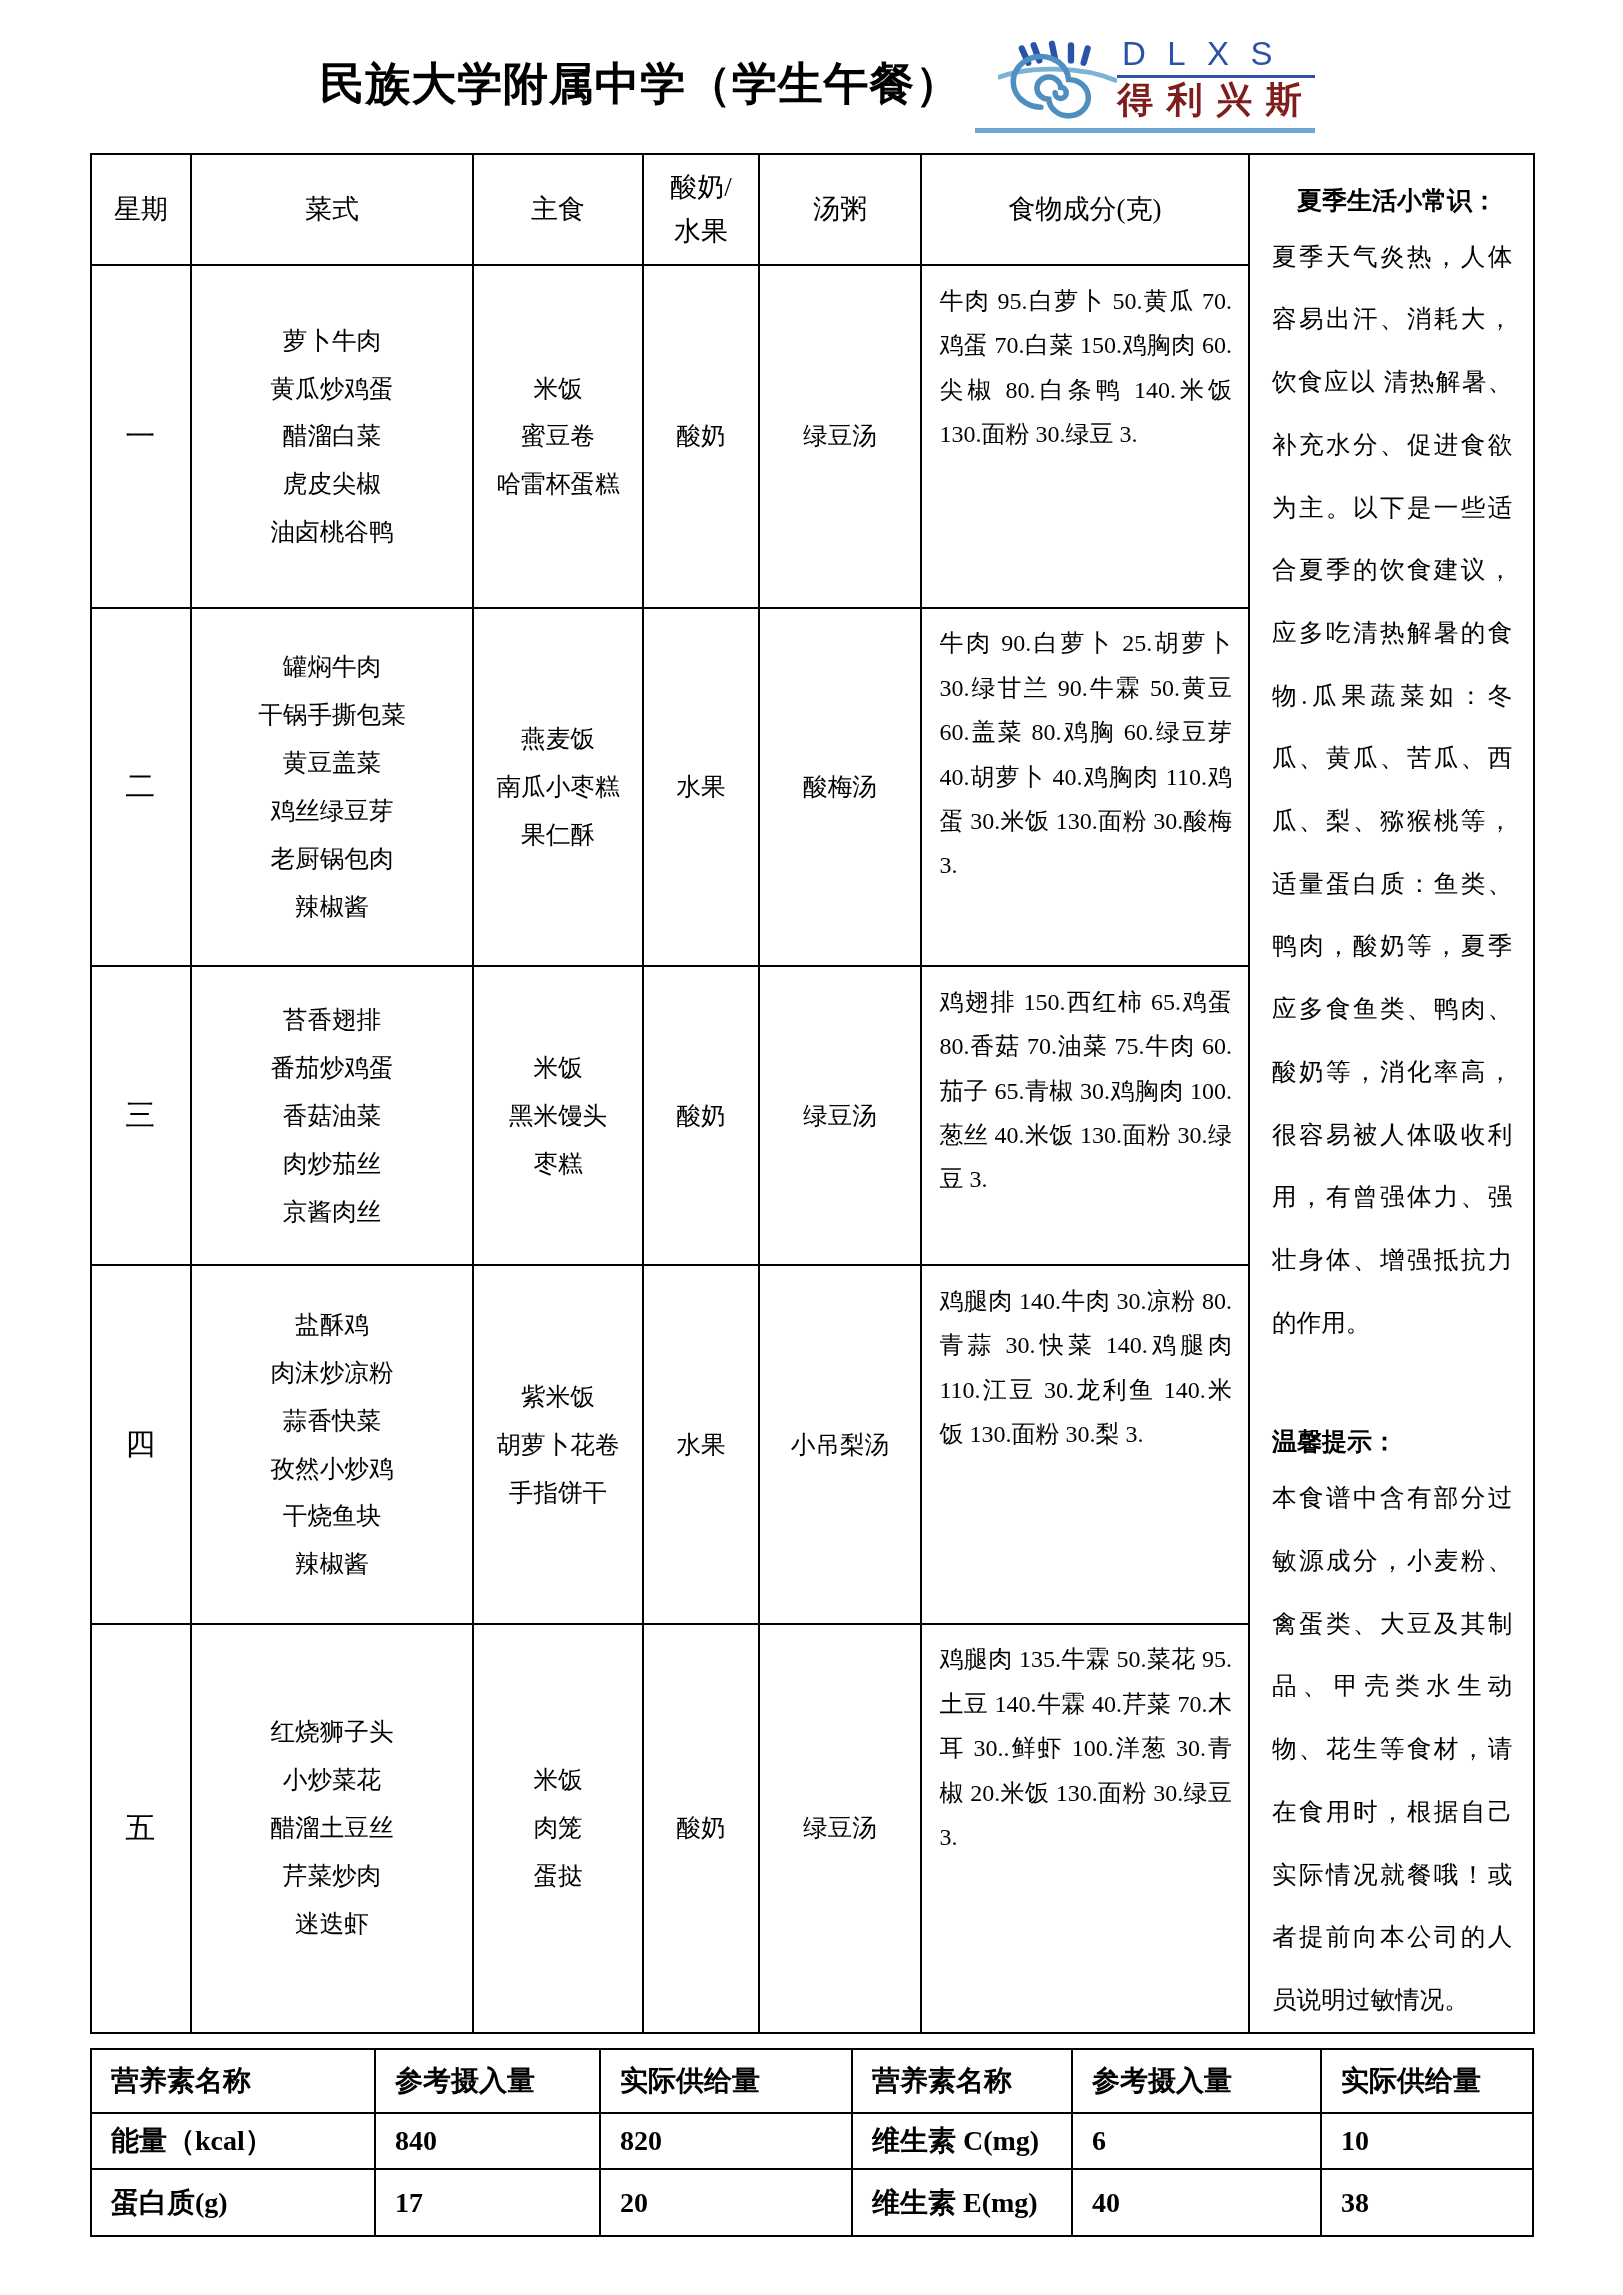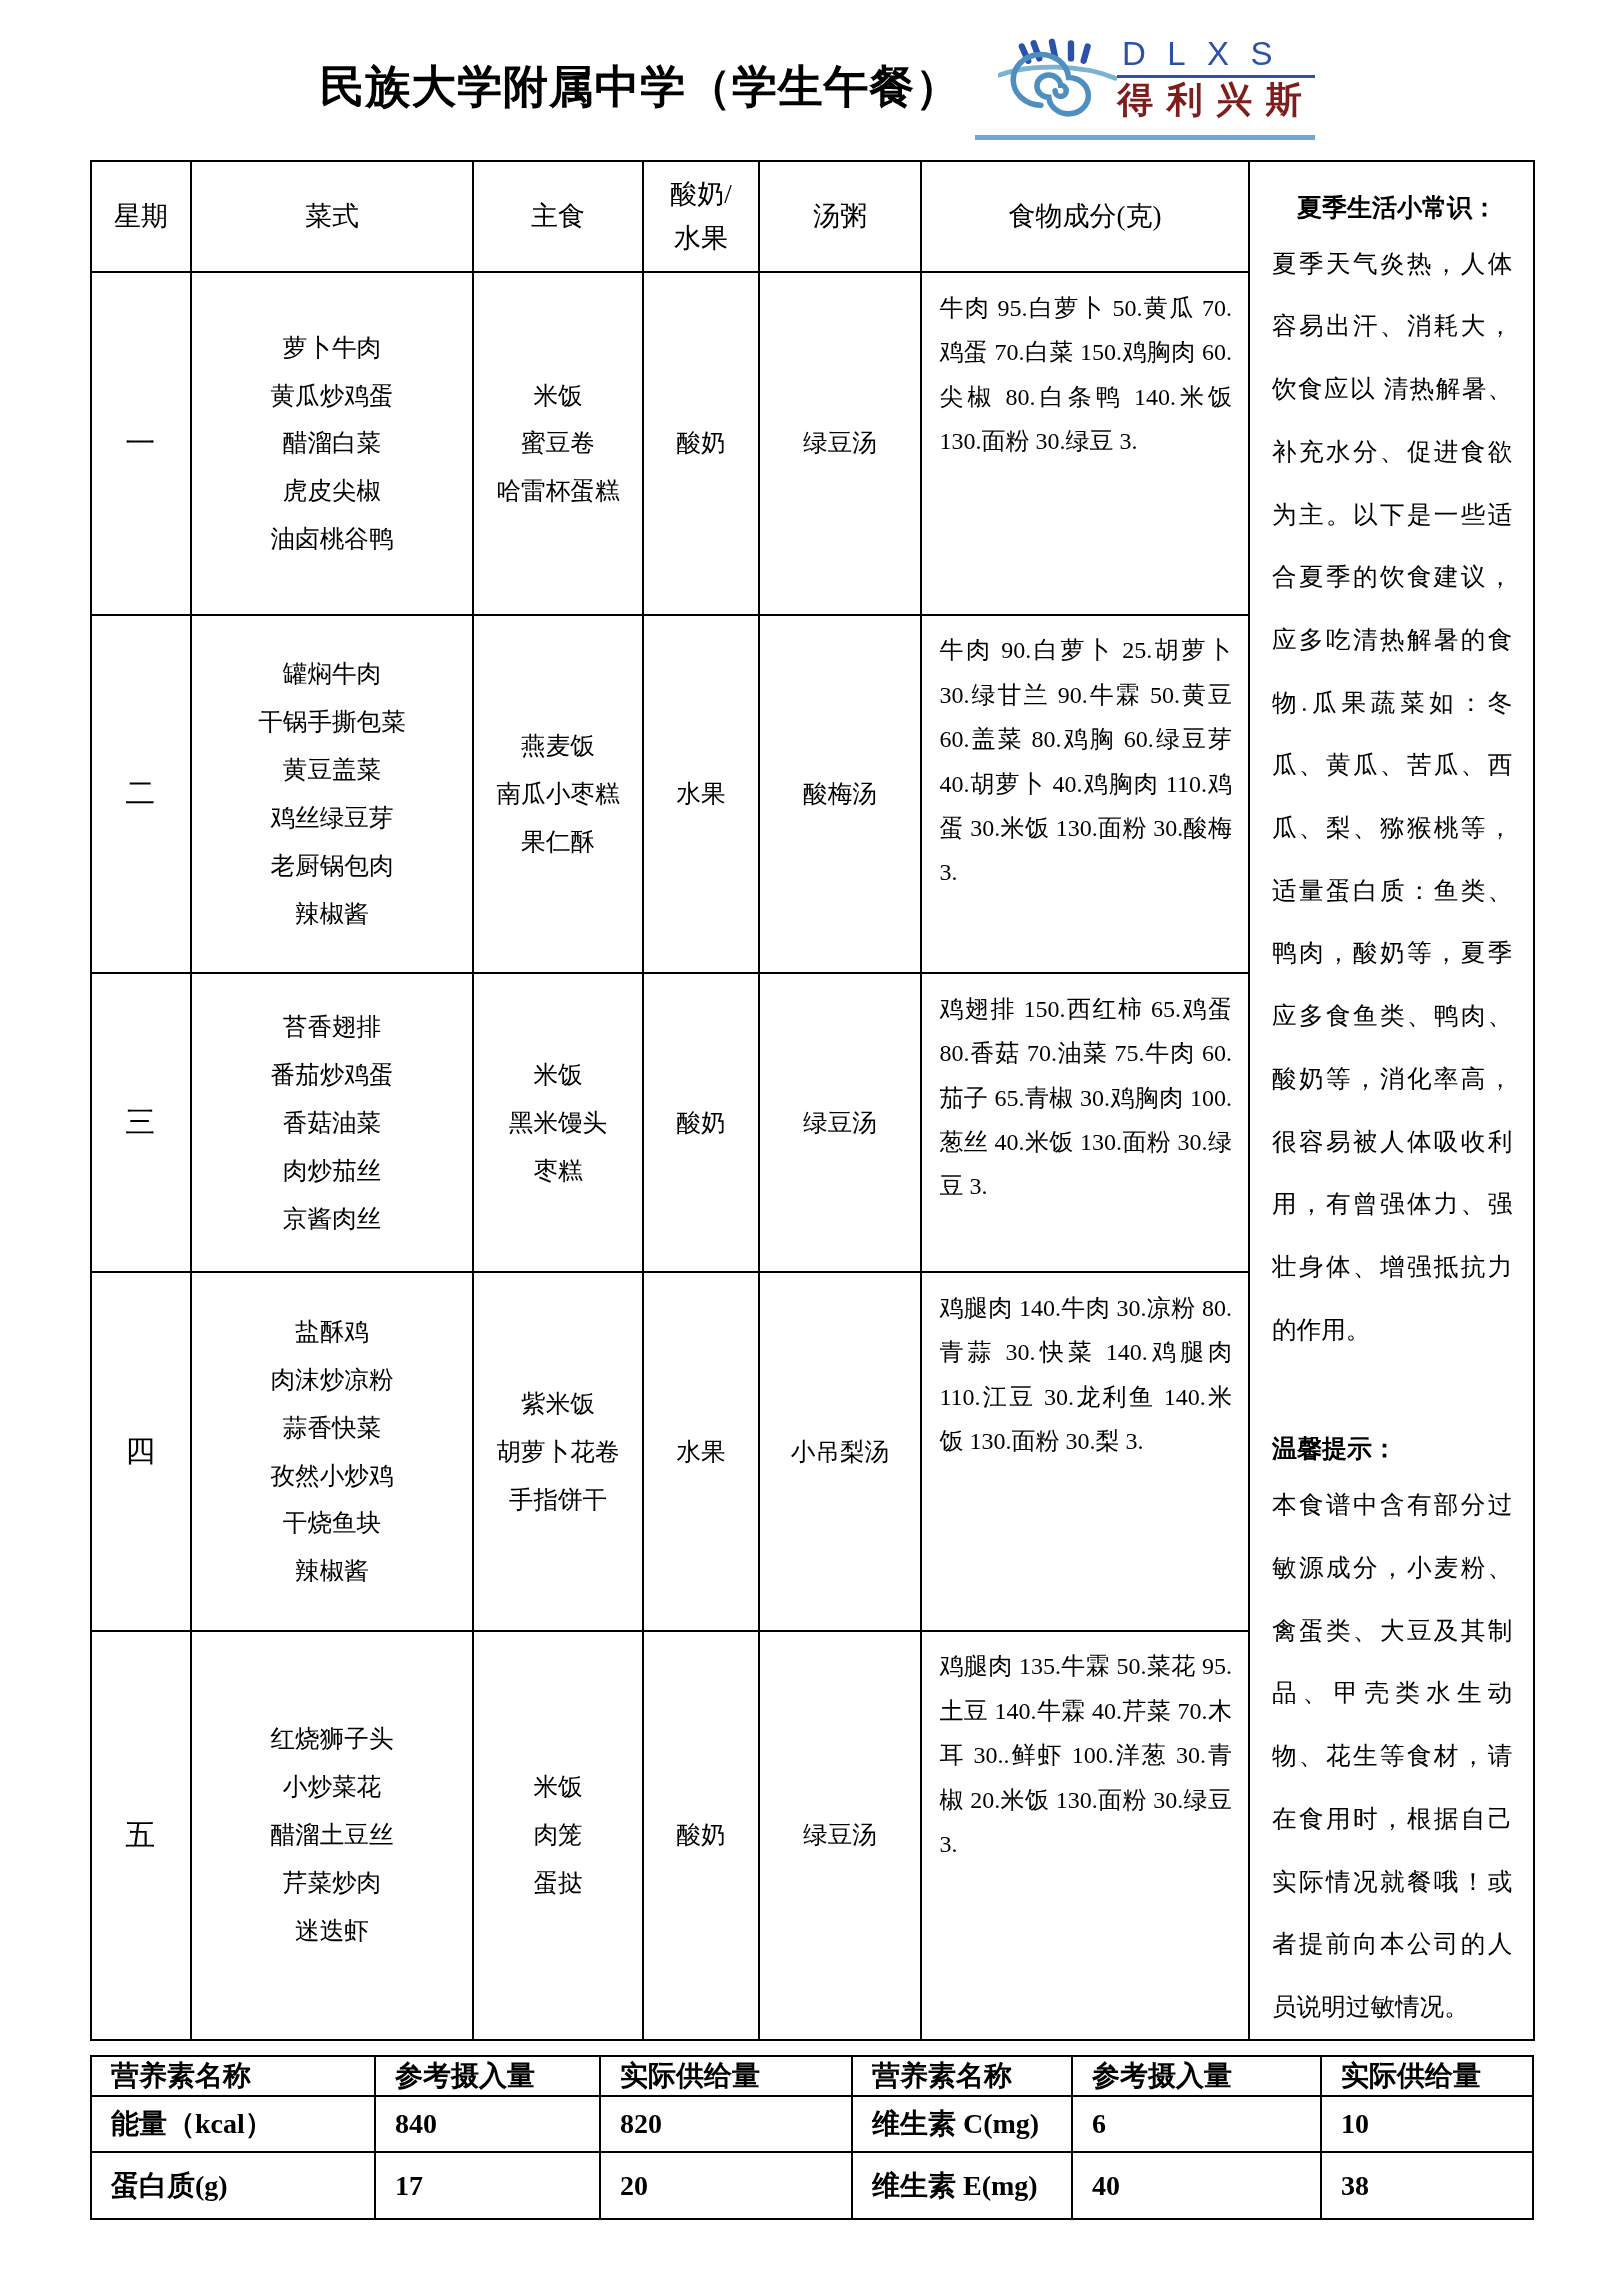--- a/index.html
+++ b/index.html
@@ -7,21 +7,21 @@
     width:1623px; height:2295px;
     font-family:"Liberation Serif","DejaVu Serif",serif;
     color:#000;
     position:relative;
   }
   .page { padding:35px 90px 0 90px; }
 
   
   .header-row { display:flex; justify-content:center; align-items:center; gap:14.3px; }
   .doc-title { font-size:45px; font-weight:bold; letter-spacing:0.8px; white-space:nowrap;margin-left:12px; }
-  .logo { display:flex; align-items:center; padding-bottom:12px; border-bottom:5.5px solid #6ea6d4; }
+  .logo { display:flex; align-items:flex-end; padding-bottom:5px; border-bottom:5.5px solid #6ea6d4; }
   .logo-bar { width:13.5px; background:#3e83c4; border-radius:7.1px 2.4px 2.4px 7.1px; margin-right:9.5px; }
   .logo-icon { width:119px; height:84px; }
   .logo-text { display:flex; flex-direction:column; justify-content:center; }
   .logo-latin {
     font-family:"Liberation Sans",sans-serif; font-size:33px; color:#2d52a5;
     letter-spacing:21.4px; line-height:1.15; border-bottom:3.2px solid #2d52a5;
     padding:0 3.2px 1.6px 4.8px; white-space:nowrap;
   }
   .logo-cn { font-size:36px; font-weight:bold; color:#7f1d1d; letter-spacing:13.5px; line-height:1.25; white-space:nowrap; }
 
@@ -181,21 +181,21 @@
   <table class="nutri-table">
     <colgroup>
       <col style="width:284px">
         <col style="width:225px">
         <col style="width:252px">
       <col style="width:220px">
         <col style="width:249px">
         <col style="width:212px">
     </colgroup>
     <tbody>
-        <tr style="height:40px">
+        <tr style="height:64px">
       <td>营养素名称</td>
       <td>参考摄入量</td>
       <td>实际供给量</td>
       <td>营养素名称</td>
       <td>参考摄入量</td>
       <td>实际供给量</td>
     </tr>
     <tr style="height:56px">
       <td>能量（kcal）</td>
       <td>840</td>

